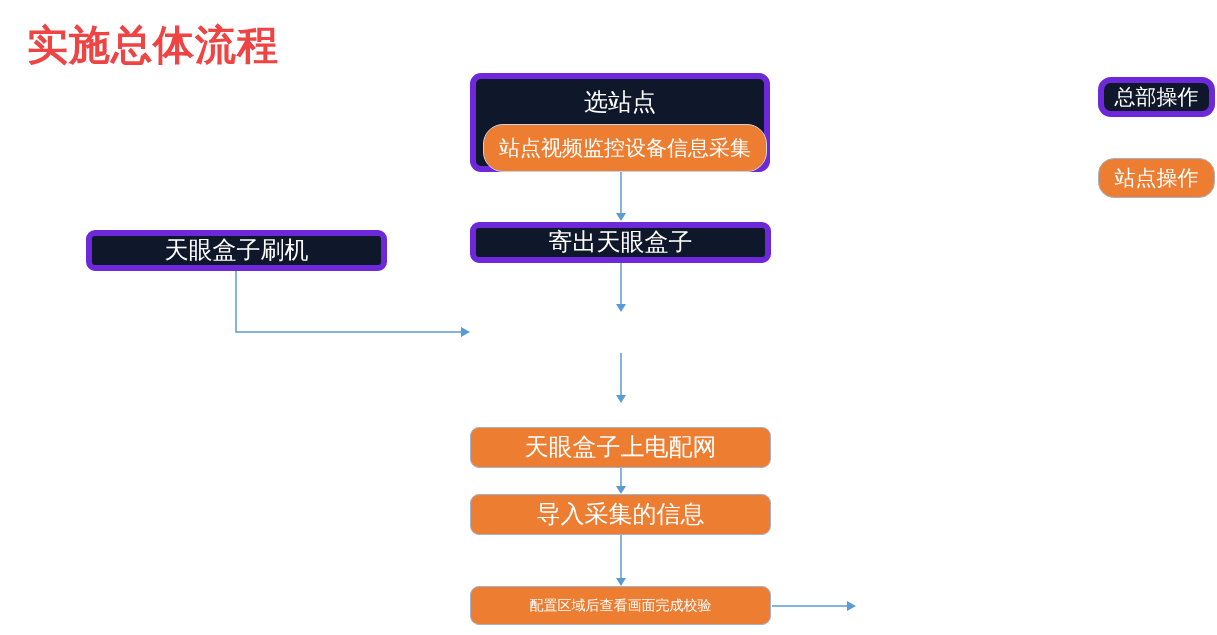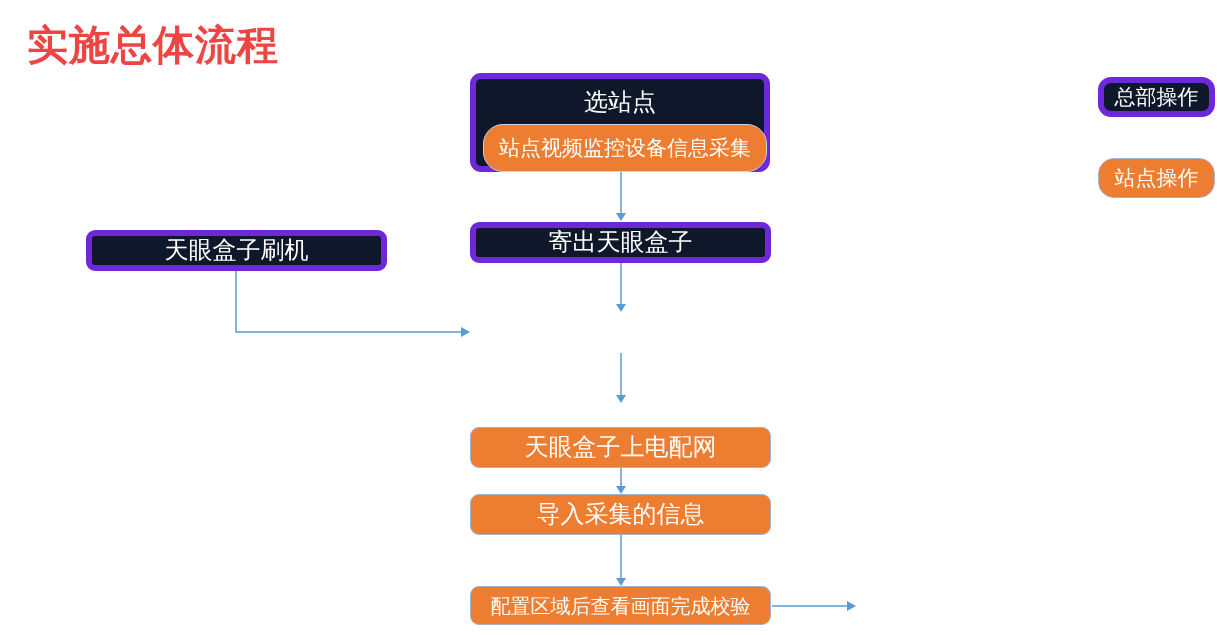--- a/index.html
+++ b/index.html
@@ -57,21 +57,21 @@
     border: 1px solid #C9D3E4;
     display: flex; align-items: center; justify-content: center;
     font-size: 21px;
   }
 
   .flash-node  { left: 86px;  top: 222px; width: 301px; height: 41px; margin-top: 8px; }
   .enter-node  { left: 470px; top: 222px; width: 301px; height: 41px; }
   .ship-node   { left: 470px; top: 312px; width: 301px; height: 41px; }
   .power-node  { left: 470px; top: 427px; width: 301px; height: 41px; }
   .import-node { left: 470px; top: 494px; width: 301px; height: 41px; }
-  .verify-node { left: 470px; top: 586px; width: 301px; height: 39px; font-size: 20px; }
+  .verify-node { left: 470px; top: 586px; width: 301px; height: 39px; font-size: 14px; }
   .accept-node { left: 856px; top: 586px; width: 301px; height: 40px; }
 
   .legend-hq   { left: 1098px; top: 77px;  width: 117px; height: 40px; font-size: 21px; border-radius: 13px; }
   .legend-site { left: 1098px; top: 158px; width: 117px; height: 40px; font-size: 21px; border-radius: 16px; }
 
   .arrows-svg {
     position: absolute;
     left: 0; top: 0;
     width: 1217px; height: 635px;
     pointer-events: none;

